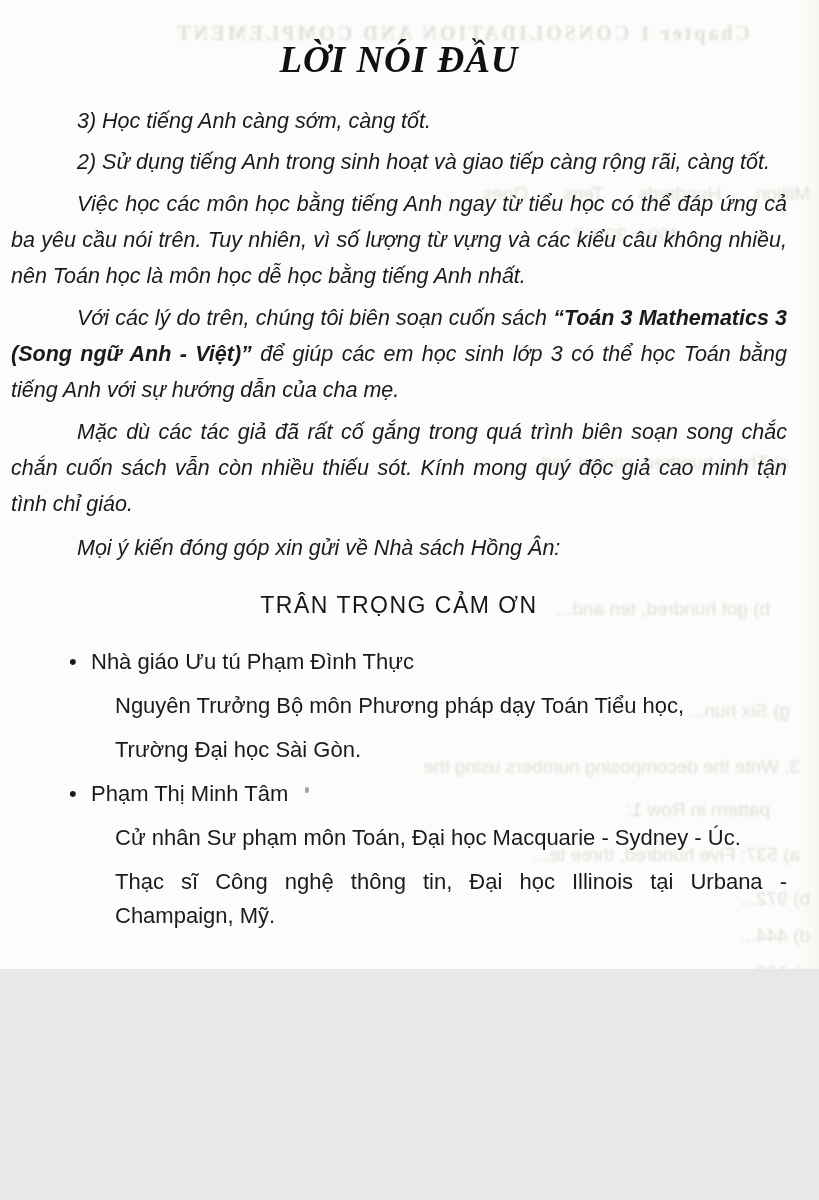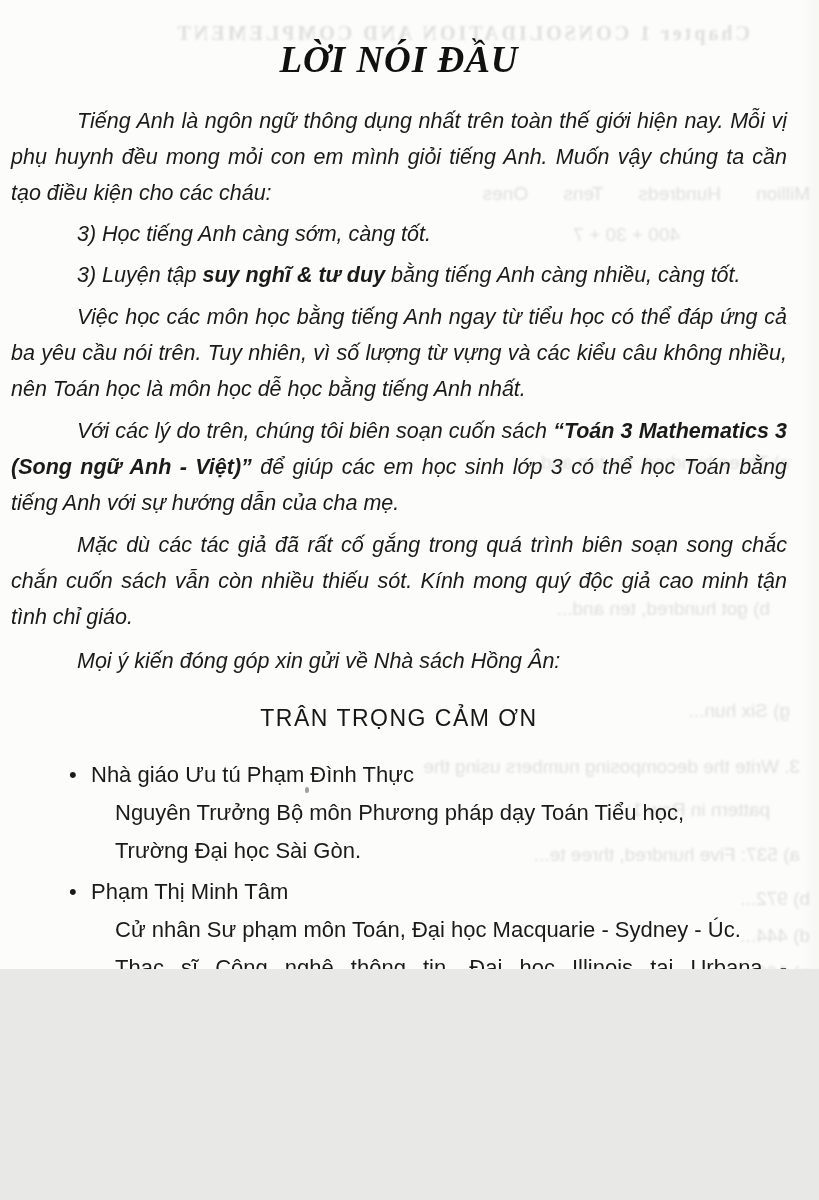--- a/index.html
+++ b/index.html
@@ -47,21 +47,21 @@
   .center{text-align:center;text-indent:0;}
   .thanks{
     margin:26px 0 14px 0;
     text-align:center;
     font-style:normal;font-weight:400;
     font-size:23px;letter-spacing:1.5px;color:#161616;
   }
   .credits{margin-top:26px;font-style:normal;font-size:22px;line-height:34px;}
   .cred-name{padding-left:58px;margin:7px 0 4px 0;}
   .cred-name .bullet{display:inline-block;width:22px;}
-  .cred-line{padding-left:104px;margin:4px 0;}
+  .cred-line{padding-left:104px;margin:10px 0;}
   .cred-line.just{text-align:justify;}
   
   .logo{position:absolute;left:478px;top:1120px;width:270px;height:100px;}
   .logo svg{position:absolute;left:0;top:0;width:78px;height:78px;}
   .brand{
     position:absolute;left:58px;top:16px;
     font-weight:bold;font-size:31px;color:#4a63ae;letter-spacing:0px;
   }
   .badge{
     position:absolute;left:12px;top:54px;
@@ -91,24 +91,23 @@
   <div class="ghost" style="left:560px;top:799px;width:210px;">pattern in Row 1:</div>
   <div class="ghost" style="left:420px;top:844px;width:380px;">a) 537: Five hundred, three te...</div>
   <div class="ghost" style="left:725px;top:888px;width:85px;">b) 972...</div>
   <div class="ghost" style="left:725px;top:925px;width:85px;">d) 444...</div>
   <div class="ghost" style="left:725px;top:962px;width:85px;">e) 160...</div>
   <div class="ghost" style="left:725px;top:1048px;width:85px;">g) 600...</div>
 
   <div class="content">
     <h1 class="title">LỜI NÓI ĐẦU</h1>
 
-    <p class="body ind">Tiếng Anh là ngôn ngữ thông dụng nhất trên toàn thế giới hiện nay. Mỗi vị phụ huynh đều mong mỏi con em mình giỏi tiếng Anh. Muốn vậy chúng ta cần tạo điều kiện cho các cháu:</p>
 
     <p class="body ind li">3) Học tiếng Anh càng sớm, càng tốt.</p>
-    <p class="body ind li"><span>3) Luyện tập </span><b>suy nghĩ &amp; tư duy</b><span> bằng tiếng Anh càng nhiều, càng tốt.</span></p>
+    <p class="body ind li">2) Sử dụng tiếng Anh trong sinh hoạt và giao tiếp càng rộng rãi, càng tốt.</p>
 
     <p class="body ind" style="margin-top:6px;">Việc học các môn học bằng tiếng Anh ngay từ tiểu học có thể đáp ứng cả ba yêu cầu nói trên. Tuy nhiên, vì số lượng từ vựng và các kiểu câu không nhiều, nên Toán học là môn học dễ học bằng tiếng Anh nhất.</p>
 
     <p class="body ind" style="margin-top:6px;"><span>Với các lý do trên, chúng tôi biên soạn cuốn sách </span><b>“Toán 3 Mathematics 3 (Song ngữ Anh - Việt)”</b><span> để giúp các em học sinh lớp 3 có thể học Toán bằng tiếng Anh với sự hướng dẫn của cha mẹ.</span></p>
 
     <p class="body ind" style="margin-top:6px;">Mặc dù các tác giả đã rất cố gắng trong quá trình biên soạn song chắc chắn cuốn sách vẫn còn nhiều thiếu sót. Kính mong quý độc giả cao minh tận tình chỉ giáo.</p>
 
     <p class="body ind" style="margin-top:8px;">Mọi ý kiến đóng góp xin gửi về Nhà sách Hồng Ân:</p>
 
     <h2 class="thanks">TRÂN TRỌNG CẢM ƠN</h2>

